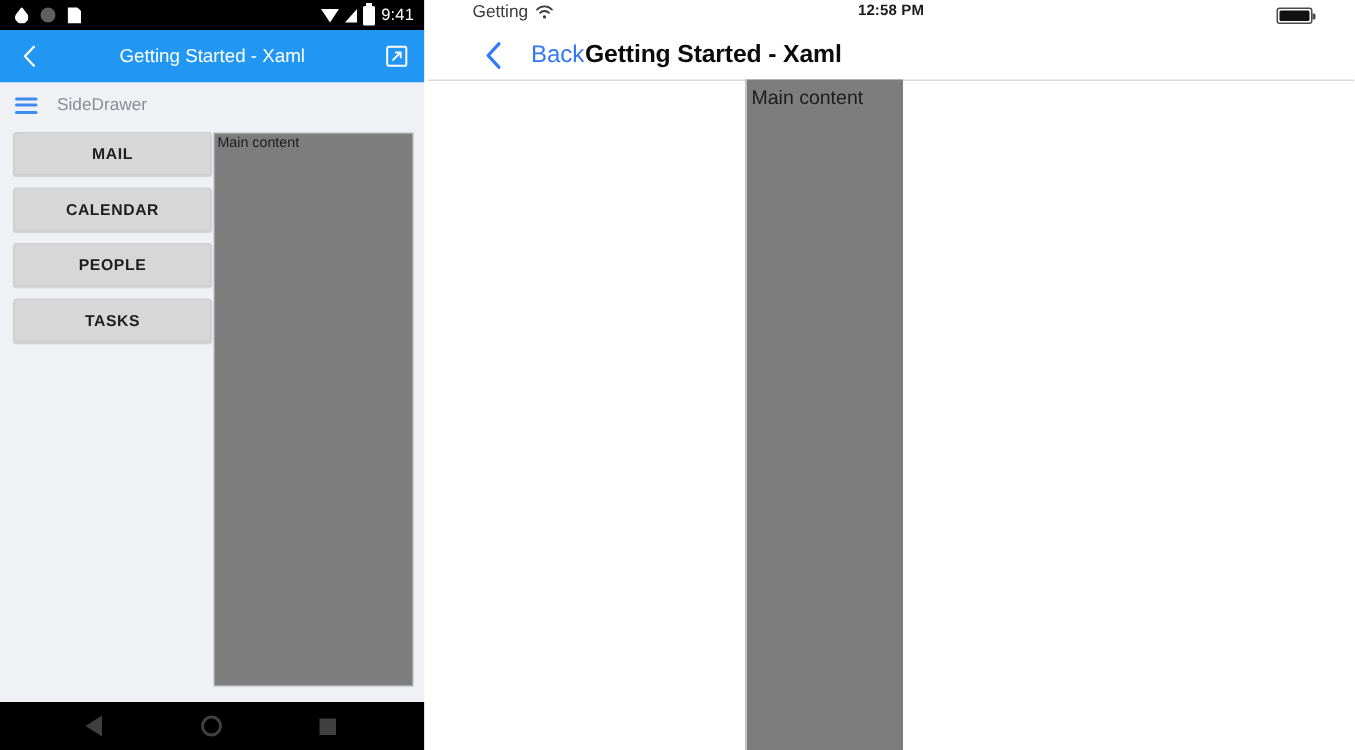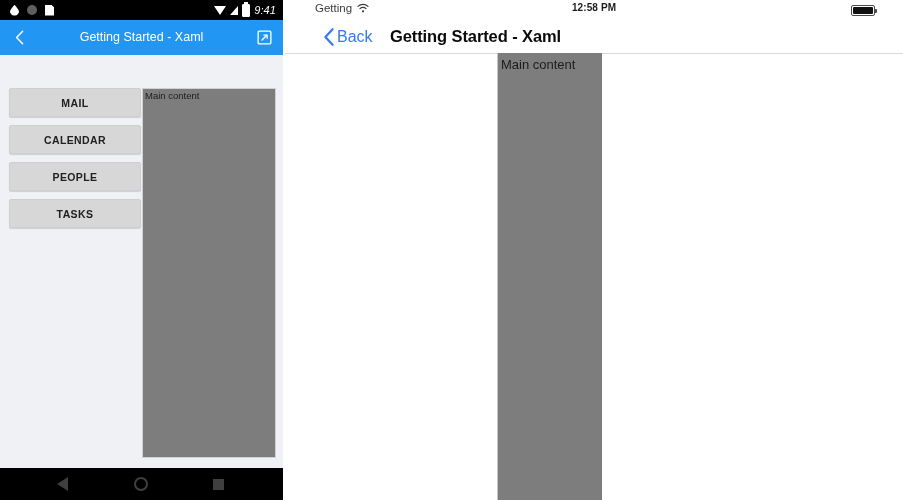--- a/index.html
+++ b/index.html
@@ -23,21 +23,20 @@
     height: 500px;
     background: #eff1f4;
     overflow: hidden;
   }
   #android-statusbar {
     position: absolute;
     left: 0; top: 0;
     width: 283px; height: 20px;
     background: #000000;
     color: #ffffff;
-    font-style: italic;
   }
   #android-statusbar .left-icons {
     position: absolute;
     left: 10px; top: 0;
     height: 20px;
     display: flex;
     align-items: center;
     gap: 8px;
   }
   #android-statusbar .right-cluster {
@@ -292,21 +291,21 @@
     width: 618px; height: 33px;
     background: #ffffff;
     border-bottom: 1px solid #d9d9d9;
   }
   #ios-back {
     position: absolute;
     left: 38px; top: 0;
     height: 33px;
     display: flex;
     align-items: center;
-    gap: 2px;
+    gap: 19px;
     cursor: pointer;
   }
   #ios-back .chev { display: block; }
   #ios-back .txt {
     font-size: 16px;
     color: #3478f6;
   }
   #ios-navtitle {
     position: absolute;
     left: 105px; top: 0;
@@ -386,20 +385,28 @@
       <svg width="15" height="15" viewBox="0 0 16 16">
         <rect x="1.2" y="1.2" width="13.6" height="13.6" rx="1.2" stroke="#ffffff" stroke-width="1.4" fill="none"></rect>
         <path d="M5.4 10.6 L10.4 5.6" stroke="#ffffff" stroke-width="1.4" stroke-linecap="round"></path>
         <path d="M7.4 5.4 L10.8 5.4 L10.8 8.8" stroke="#ffffff" stroke-width="1.4" fill="none" stroke-linecap="round" stroke-linejoin="round"></path>
       </svg>
     </div>
   </div>
 
   <div id="android-body">
 
+    <div id="drawer-header">
+      <span class="hamburger">
+        <span></span>
+          <span></span>
+          <span></span>
+      </span>
+      <span class="label">SideDrawer</span>
+    </div>
 
     <div class="and-btn" style="top:33px">MAIL</div>
     <div class="and-btn" style="top:70px">CALENDAR</div>
     <div class="and-btn" style="top:107px">PEOPLE</div>
     <div class="and-btn" style="top:144px">TASKS</div>
 
     <div id="android-main-content">
       <span class="mc-label">Main content</span>
     </div>
   </div>

